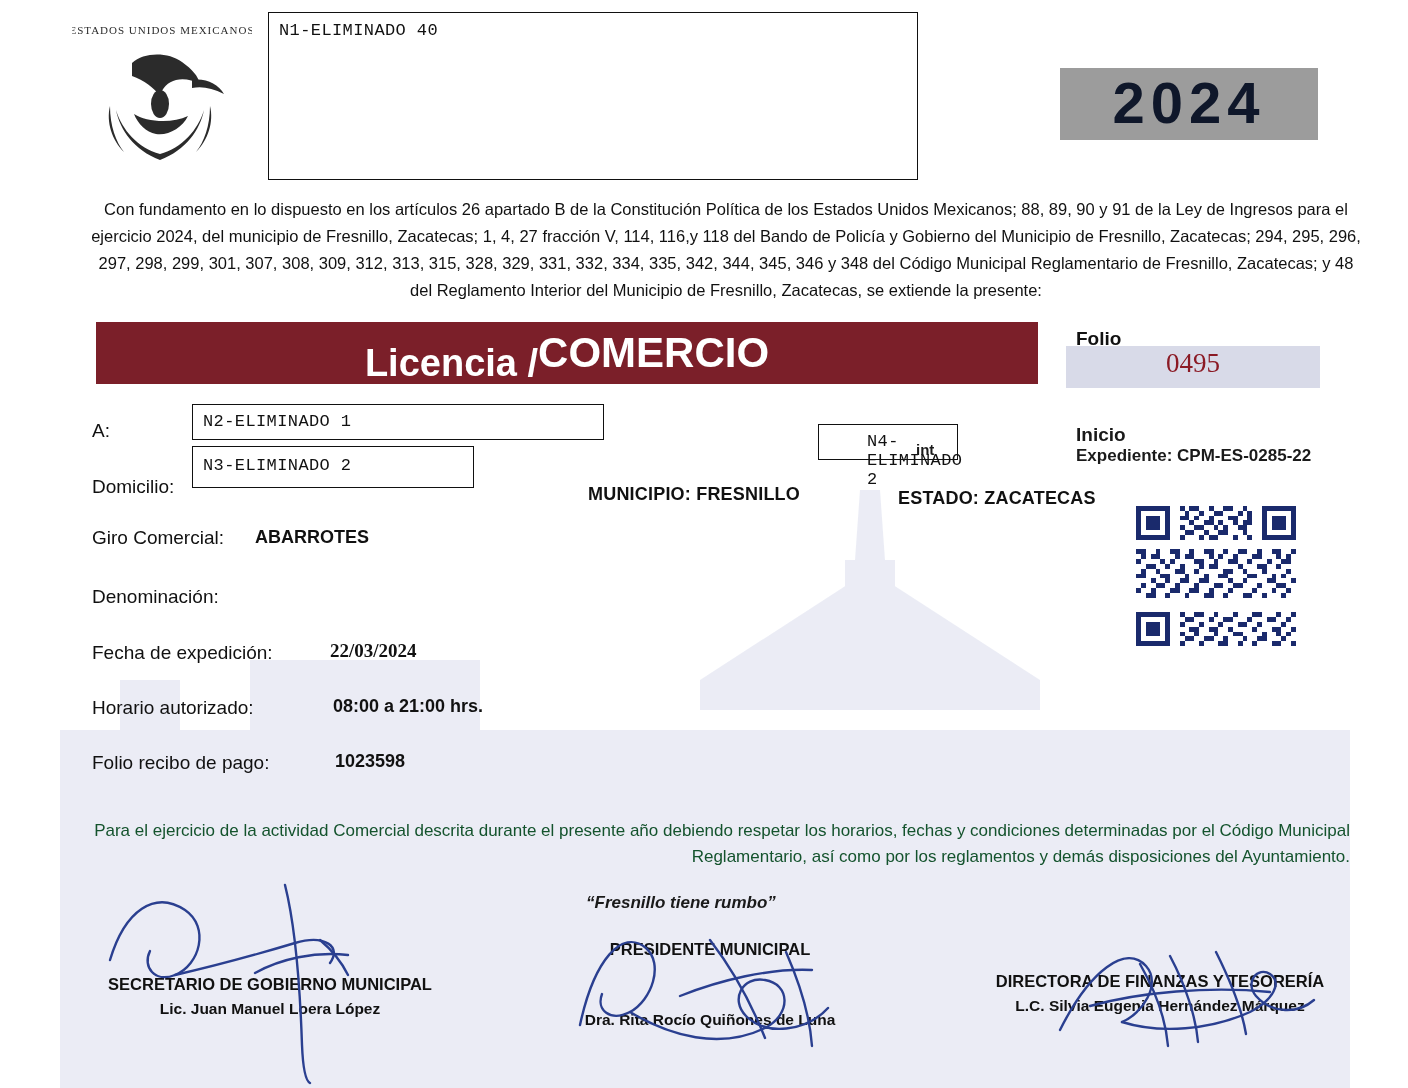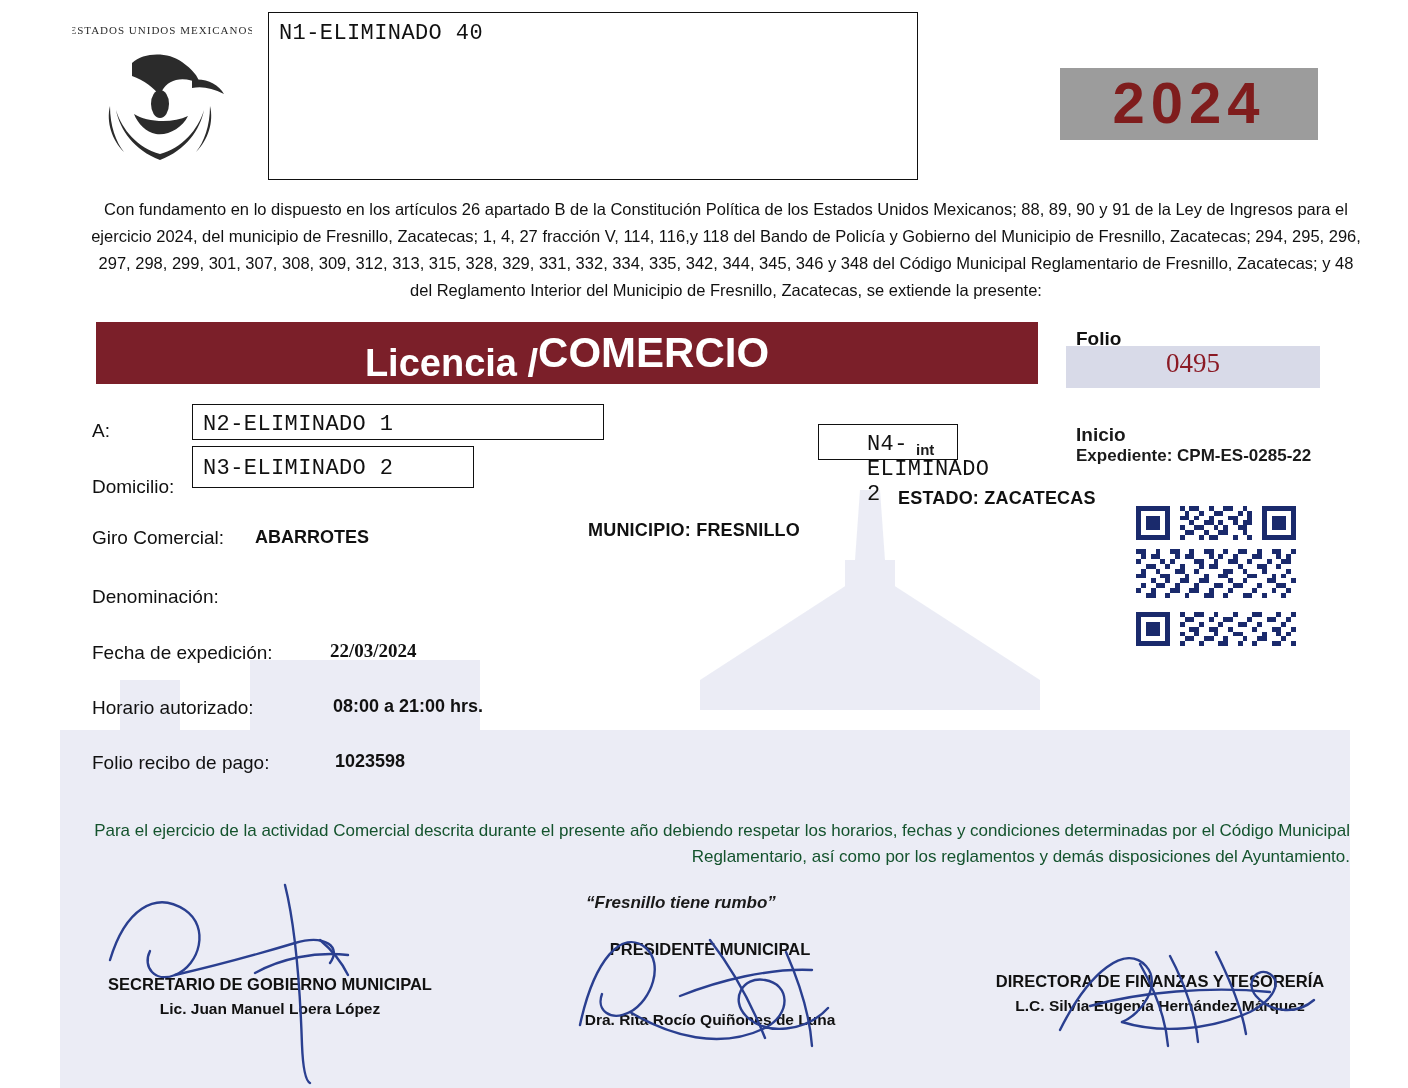--- a/index.html
+++ b/index.html
@@ -35,36 +35,36 @@
     left: 72px;
     top: 18px;
     width: 180px;
     height: 165px;
   }
   .redaction-box {
     position: absolute;
     border: 1.6px solid #111;
     background: #fff;
     font-family: "Liberation Mono", monospace;
-    font-size: 22px;
+    font-size: 17px;
     letter-spacing: 0.4px;
     color: #111;
     padding: 8px 10px 0 10px;
     box-sizing: border-box;
   }
   #redact-n1 { left: 268px; top: 12px; width: 650px; height: 168px; }
 
   .year-badge {
     position: absolute;
     left: 1060px;
     top: 68px;
     width: 258px;
     height: 72px;
     background: #9c9c9c;
-    color: #7f1d1d;
+    color: #0f172a;
     font-size: 58px;
     font-weight: bold;
     letter-spacing: 6px;
     text-align: center;
     line-height: 70px;
     font-family: "Liberation Sans", sans-serif;
   }
 
   
   .legal {
@@ -165,21 +165,21 @@
   #redact-n3 { left: 192px; top: 446px; width: 282px; height: 42px; padding-top: 9px; }
   #redact-n4 { left: 818px; top: 424px; width: 140px; height: 36px; padding-top: 7px; padding-left: 48px; }
   .n4-suffix {
     position: absolute;
     left: 916px;
     top: 441px;
     font-size: 15px;
     font-weight: bold;
   }
 
-  #municipio { left: 588px; top: 484px; letter-spacing: 0.2px; margin-top: 36px; }
+  #municipio { left: 588px; top: 484px; letter-spacing: 0.2px; }
   #estado    { left: 898px; top: 488px; letter-spacing: 0.2px; }
 
   
   .qr {
     position: absolute;
     left: 1136px;
     top: 506px;
     width: 160px;
     height: 140px;
   }

